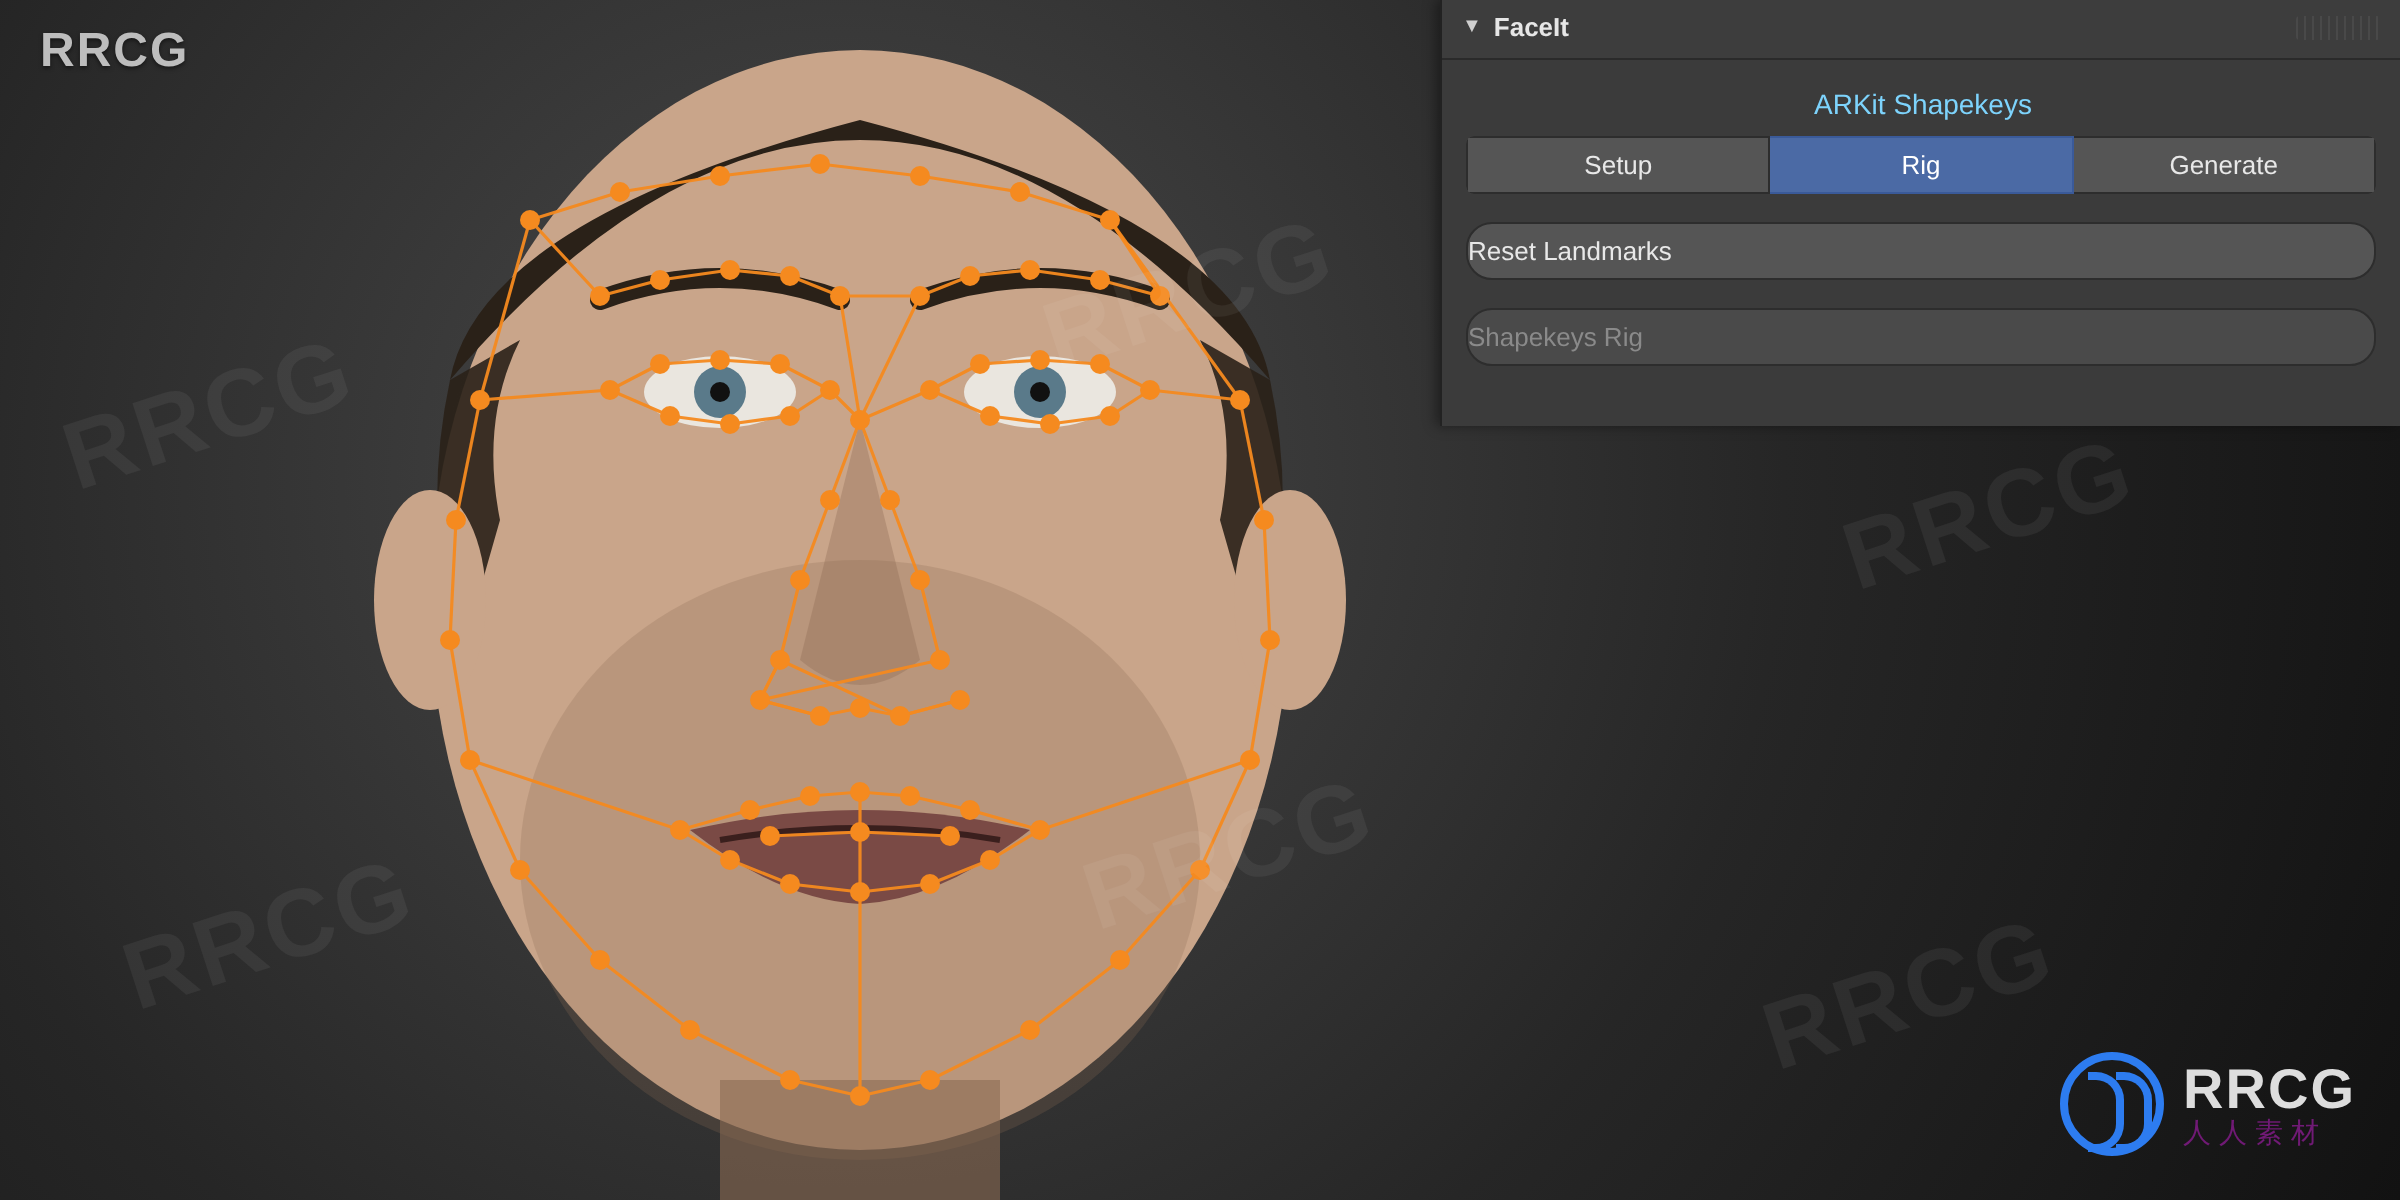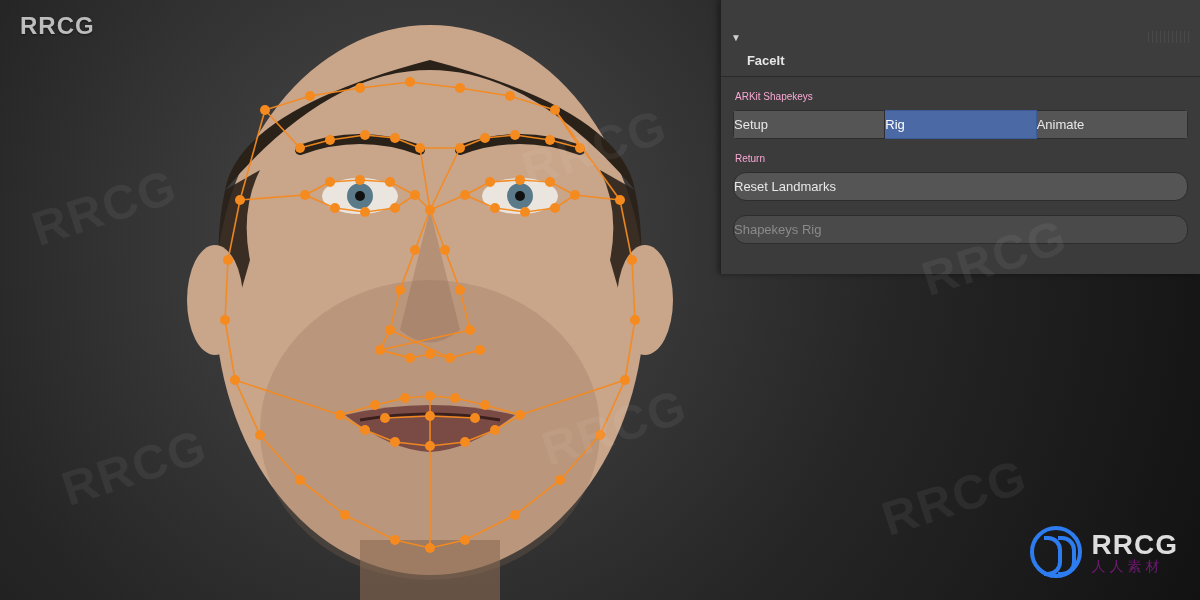--- a/index.html
+++ b/index.html
@@ -7,28 +7,28 @@
   body { background: radial-gradient(circle at 35% 40%, #4a4a4a 0%, #262626 55%, #121212 100%); position: relative; }
 
   .viewport { position: absolute; left: 0; top: 0; width: 1200px; height: 600px; }
   .viewport svg { position: absolute; left: 0; top: 0; }
 
   .top-left-label { position: absolute; top: 12px; left: 20px; color: #bdbdbd; font-weight: 700; font-size: 24px; letter-spacing: 1px; text-shadow: 0 1px 2px rgba(0,0,0,.5); user-select: none; }
 
   .panel { position: absolute; top: 0; right: 0; width: 480px; background: #3b3b3b; border-left: 1px solid #222; box-shadow: -2px 0 6px rgba(0,0,0,.4); font-size: 13px; color: #d6d6d6; }
   .panel-header { display:flex; align-items:center; gap:6px; padding: 6px 10px 8px 10px; border-bottom: 1px solid #2a2a2a; background: #3d3d3d; }
   .panel-header .tri { font-size: 10px; color:#cfcfcf; }
-  .panel-header .title { font-weight: 600; color: #e6e6e6; margin-top: 47px; }
+  .panel-header .title { font-weight: 600; color: #e6e6e6; }
   .panel-header .grip { margin-left:auto; width:42px; height:12px; background: repeating-linear-gradient(90deg,#555 0 1px,transparent 1px 4px); opacity:.5; border-radius:2px; }
 
   .panel-body { padding: 10px 12px 16px 12px; }
-  .section-label { font-size: 10px; color:#f9a8d4; margin: 4px 0 8px 2px; }
+  .section-label { font-size: 14px; color:#7dd3fc; margin: 4px 0 8px 2px; text-align: center; }
 
   .tab-row { display:flex; gap:0; margin-bottom:14px; border-radius:4px; overflow:hidden; }
-  .tab { flex:1; text-align:left; padding:6px 0; background:#555; color:#e8e8e8; font-size:13px; border:1px solid #2d2d2d; cursor:pointer; user-select:none; }
+  .tab { flex:1; text-align:center; padding:6px 0; background:#555; color:#e8e8e8; font-size:13px; border:1px solid #2d2d2d; cursor:pointer; user-select:none; }
   .tab + .tab { border-left:none; }
   .tab.active { background:#4b6aa5; color:#fff; border-color:#3a5a99; }
 
   .wide-btn { width:100%; padding:6px 0; text-align:left; background:#555; color:#e8e8e8; border:1px solid #2d2d2d; border-radius:13px; font-size:13px; cursor:pointer; user-select:none; margin-bottom:14px; }
   .wide-btn.disabled { color:#8a8a8a; background:#4a4a4a; cursor:default; }
 
   
   .wm { position:absolute; color:rgba(255,255,255,0.06); font-weight:700; font-size:48px; letter-spacing:2px; transform: rotate(-18deg); pointer-events:none; user-select:none; white-space:nowrap; }
   .logo-br { position:absolute; right:22px; bottom:22px; display:flex; align-items:center; gap:10px; pointer-events:none; user-select:none; }
   .logo-br .mark { width:52px; height:52px; border-radius:50%; border:4px solid #2d7cf0; position:relative; background:rgba(0,0,0,0); }
@@ -243,24 +243,23 @@
   <div class="panel-header">
     <span class="tri">▼</span>
     <span class="title">FaceIt</span>
     <span class="grip"></span>
   </div>
   <div class="panel-body">
     <div class="section-label">ARKit Shapekeys</div>
     <div class="tab-row" id="tabrow">
         <div class="tab">Setup</div>
         <div class="tab active">Rig</div>
-        <div class="tab">Animate</div>
+        <div class="tab">Generate</div>
       </div>
 
-    <div class="section-label">Return</div>
     <div class="wide-btn">Reset Landmarks</div>
 
     <div class="wide-btn disabled">Shapekeys Rig</div>
   </div>
 </div>
 
 <div class="wm" style="left:30px; top:180px;">RRCG</div>
 <div class="wm" style="left:520px; top:120px;">RRCG</div>
 <div class="wm" style="left:920px; top:230px;">RRCG</div>
 <div class="wm" style="left:60px; top:440px;">RRCG</div>

